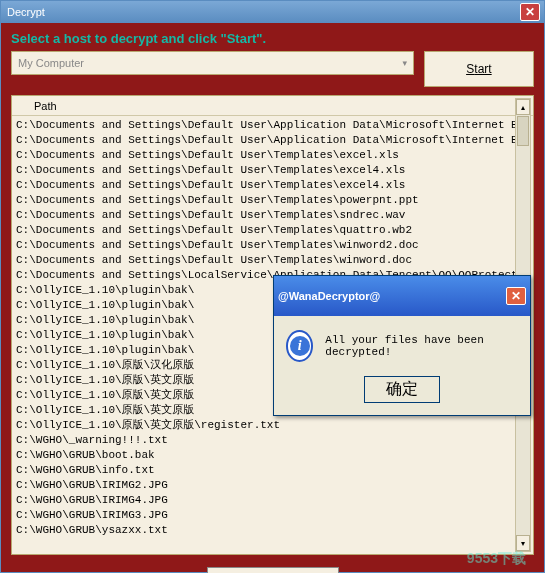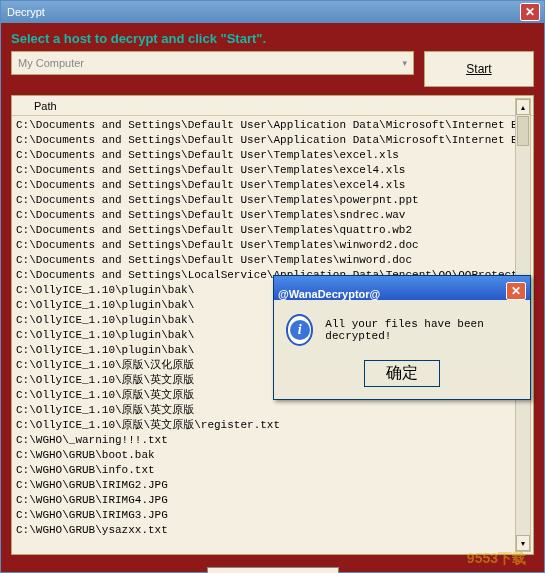--- a/index.html
+++ b/index.html
@@ -19,23 +19,23 @@
 .file-header { height: 20px; border-bottom: 1px solid #d0c8a8; display: flex; align-items: center; padding-left: 22px; background: #f5efe1; font-size: 11px; }
 .file-list { font-family: "Courier New", monospace; font-size: 11px; line-height: 15px; padding: 2px 4px 2px 4px; white-space: nowrap; overflow: hidden; color: #000; }
 .file-list div { overflow: hidden; text-overflow: clip; }
 .scrollbar { position: absolute; right: 2px; top: 2px; bottom: 2px; width: 16px; background: #e8e4d4; border: 1px solid #c8c0a0; }
 .scroll-up, .scroll-down { height: 16px; background: #f5efe1; border: 1px solid #b8b090; display: flex; align-items: center; justify-content: center; font-size: 8px; }
 .scroll-down { position: absolute; bottom: 0; left: 0; right: 0; }
 .scroll-thumb { position: absolute; top: 17px; left: 1px; right: 1px; height: 30px; background: #d8d4c0; border: 1px solid #b8b090; }
 .bottom-bar { display: flex; justify-content: center; align-items: center; padding: 6px 10px; gap: 10px; position: relative; }
 .copy-btn { background: #f5efe1; border: 1px solid #888; padding: 4px 14px; font-size: 12px; font-weight: bold; cursor: pointer; }
 .close-bottom { position: absolute; right: 18px; color: #fff; font-size: 12px; text-decoration: underline; cursor: pointer; }
-.watermark { position: absolute; right: 18px; bottom: 4px; color: #eab308; font-size: 14px; font-weight: bold; pointer-events: none; opacity: 0.5; margin-top: 8px; }
+.watermark { position: absolute; right: 18px; bottom: 4px; color: #5eead4; font-size: 14px; font-weight: bold; pointer-events: none; opacity: 0.5; margin-top: 8px; }
 .dialog { position: absolute; left: 272px; top: 274px; width: 258px; background: #ece9d8; border: 1px solid #003c74; box-shadow: 2px 2px 4px rgba(0,0,0,0.4); }
-.dlg-title { height: 24px; background: linear-gradient(#4a8ce8, #2858c8); display: flex; align-items: flex-end; color: #fff; font-size: 11px; padding: 0 4px; gap: 14px; }
+.dlg-title { height: 40px; background: linear-gradient(#4a8ce8, #2858c8); display: flex; align-items: center; color: #fff; font-size: 11px; padding: 0 4px; gap: 14px; }
 .dlg-title .t { flex: 1; font-weight: bold; }
 .dlg-close { width: 20px; height: 18px; background: #e06040; border: 1px solid #fff; border-radius: 2px; display: flex; align-items: center; justify-content: center; font-weight: bold; color: #fff; font-size: 12px; cursor: pointer; }
 .dlg-body { padding: 14px 12px 12px 12px; display: flex; flex-direction: column; align-items: center; }
 .dlg-msg-row { display: flex; align-items: center; gap: 12px; font-family: "Courier New", monospace; font-size: 11px; margin-bottom: 14px; }
 .info-icon { width: 32px; height: 32px; border-radius: 50%; background: #fff; border: 2px solid #2858c8; display: flex; align-items: center; justify-content: center; }
 .info-icon .i { width: 20px; height: 20px; border-radius: 50%; background: #3a74d8; color: #fff; font-weight: bold; font-style: italic; font-family: Georgia, serif; font-size: 14px; display: flex; align-items: center; justify-content: center; }
 .ok-btn { min-width: 76px; padding: 2px 10px; background: #ece9d8; border: 1px solid #003c74; font-size: 16px; cursor: pointer; }
 </style>
 </head>
 <body>

